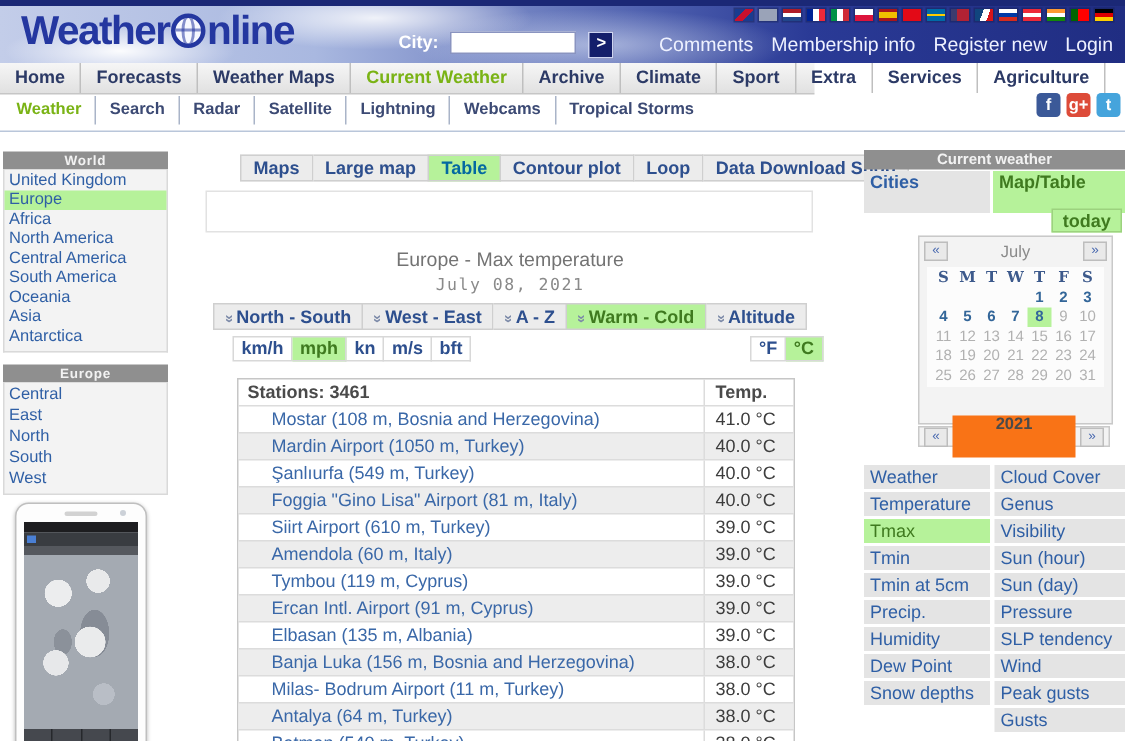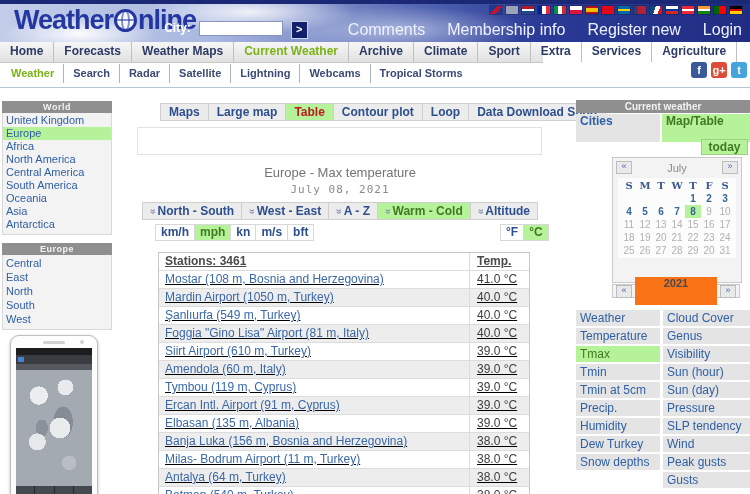--- a/index.html
+++ b/index.html
@@ -20,21 +20,21 @@
   .globe::before{content:"";position:absolute;left:4px;right:4px;top:-2px;bottom:-2px;
          border:2px solid rgba(36,55,160,.55);border-radius:50%;}
   .globe::after{content:"";position:absolute;left:0;right:0;top:7px;border-top:2px solid rgba(36,55,160,.55);}
   .flags{position:absolute;right:8px;top:6px;display:flex;gap:4px;}
   .flag{width:12px;height:8px;box-shadow:0 0 0 1px rgba(20,30,80,.45);display:inline-block;}
   .city-row{position:absolute;right:8px;top:21px;height:18px;display:flex;gap:8px;}
   .city-label{color:#fff;font-size:12px;font-weight:bold;}
   .city-input{width:78px;height:13px;border:1px solid #8a94c0;background:#fff;font-size:11px;padding:0 2px;}
   .city-go{width:15px;height:16px;background:#141f6b;border:1px solid #cdd4f0;color:#fff;font-size:11px;
            font-weight:bold;text-align:center;line-height:14px;margin-right:10px;cursor:pointer;}
-  .hlink{color:#eef1ff;font-size:16px;text-decoration:none;margin-left:22px;cursor:pointer;}
+  .hlink{color:#eef1ff;font-size:13px;text-decoration:none;margin-left:12px;cursor:pointer;}
   
   .main-nav{position:absolute;left:0;top:42px;width:543px;height:20px;display:flex;
             background:linear-gradient(#f6f6f6,#e1e1e1);border-bottom:1px solid #c6c6c6;}
   .nav-item{padding:0 10px;line-height:19px;font-size:12px;font-weight:bold;color:#2c3a66;
             border-right:1px solid #bfbfbf;cursor:pointer;white-space:nowrap;}
   .nav-item.active{color:var(--nav-green);}
   .sub-nav{position:absolute;left:2px;top:64px;height:19px;display:flex;}
   .sub-item{padding:0 9px;line-height:18px;font-size:11px;font-weight:bold;color:#3c4a74;
             border-right:1px solid #a9b4c8;cursor:pointer;white-space:nowrap;}
   .sub-item:last-child{border-right:none;}
@@ -69,44 +69,44 @@
       radial-gradient(ellipse 16px 26px at 62% 45%, #868c96 60%, rgba(0,0,0,0) 61%),
       radial-gradient(ellipse 10px 14px at 34% 50%, #8b919a 60%, rgba(0,0,0,0) 61%),
       #a4aab2;}
   .bottombar{position:absolute;bottom:0;left:0;right:0;height:8px;background:#26282c;display:flex;gap:1px;}
   .bottombar span{flex:1;background:#45484e;}
   
   .tabs{position:absolute;left:160px;top:103px;display:flex;}
   .tab{padding:1px 8px;background:#ececec;border:1px solid #cfcfcf;border-left:none;font-size:12px;
        font-weight:bold;color:#2d4f8e;cursor:pointer;white-space:nowrap;}
   .tab:first-child{border-left:1px solid #cfcfcf;}
-  .tab.active{background:var(--accent);color:#b91c1c;text-align:center;}
+  .tab.active{background:var(--accent);color:#0369a1;text-align:center;}
   .adbox{position:absolute;left:137px;top:127px;width:403px;height:26px;background:#fff;border:1px solid #e2e2e2;}
   .page-title{position:absolute;left:140px;top:165px;width:400px;text-align:center;font-size:13px;color:#737373;}
   .page-date{position:absolute;left:140px;top:183px;width:400px;text-align:center;
              font-family:"DejaVu Sans Mono",monospace;font-size:11px;color:#8a8a8a;letter-spacing:1px;}
   .sorts{position:absolute;left:140px;top:202px;width:400px;display:flex;justify-content:center;}
   .sort-btn{padding:1px 7px;background:#ececec;border:1px solid #cfcfcf;border-left:none;font-size:12px;
             font-weight:bold;color:#2d4f8e;cursor:pointer;white-space:nowrap;}
   .sort-btn:first-child{border-left:1px solid #cfcfcf;}
   .sort-btn.active{background:var(--accent);color:#3f7a1f;}
   .sort-icon{display:inline-block;transform:rotate(-90deg);font-size:10px;color:#7c8aa8;margin-right:2px;}
   .speed-units{position:absolute;left:155px;top:224px;display:flex;}
   .temp-units{position:absolute;left:500px;top:224px;display:flex;}
   .unit{height:15px;line-height:15px;padding:0 5px;border:1px solid #d8d8d8;border-left:none;font-size:12px;
         font-weight:bold;color:#2d4f8e;cursor:pointer;}
   .unit:first-child{border-left:1px solid #d8d8d8;}
   .unit.active{background:var(--accent);color:#3f7a1f;}
   .wtable{position:absolute;left:158px;top:252px;width:370px;background:#fff;border:1px solid #c6c6c6;font-size:12px;}
-  .thead,.trow{display:flex;height:17px;line-height:17px;text-decoration:underline;}
+  .thead,.trow{display:flex;height:17px;line-height:17px;}
   .trow{border-top:1px solid #dcdcdc;}
   .trow.alt{background:#ededed;}
   .thead{font-weight:bold;color:#4a4a4a;}
   .c-station{flex:1;padding-left:6px;white-space:nowrap;overflow:hidden;}
-  .trow .c-station{color:#3a68a8;cursor:pointer;}
+  .trow .c-station{color:#3a68a8;cursor:pointer;margin-left:16px;}
   .c-temp{width:52px;border-left:1px solid #dcdcdc;padding-left:7px;color:#3d3d3d;white-space:nowrap;}
   .thead .c-temp{color:#4a4a4a;}
   
   .cw-header{position:absolute;left:576px;top:100px;width:174px;height:13px;background:#8f8f8f;
              color:#f2f2f2;font-size:10px;font-weight:bold;text-align:center;line-height:13px;}
   .view-tabs{position:absolute;left:576px;top:114px;width:174px;height:15px;display:flex;gap:2px;}
   .vtab{height:28px;line-height:15px;font-size:12px;font-weight:bold;padding-left:4px;cursor:pointer;}
   .vtab.cities{width:80px;background:#e4e4e4;color:var(--link-blue);}
   .vtab.active{flex:1;background:var(--accent);color:#3f7a1f;}
   .today-btn{position:absolute;left:701px;top:139px;width:47px;height:16px;background:var(--accent);
@@ -397,21 +397,21 @@
   </div>
 
   <div class="menu-col left" id="menu-left">
       <div class="menu-item">Weather</div>
       <div class="menu-item">Temperature</div>
       <div class="menu-item active">Tmax</div>
       <div class="menu-item">Tmin</div>
       <div class="menu-item">Tmin at 5cm</div>
       <div class="menu-item">Precip.</div>
       <div class="menu-item">Humidity</div>
-      <div class="menu-item">Dew Turkey</div>
+      <div class="menu-item">Dew Point</div>
       <div class="menu-item">Snow depths</div>
     </div>
   <div class="menu-col right" id="menu-right">
       <div class="menu-item">Cloud Cover</div>
       <div class="menu-item">Genus</div>
       <div class="menu-item">Visibility</div>
       <div class="menu-item">Sun (hour)</div>
       <div class="menu-item">Sun (day)</div>
       <div class="menu-item">Pressure</div>
       <div class="menu-item">SLP tendency</div>

